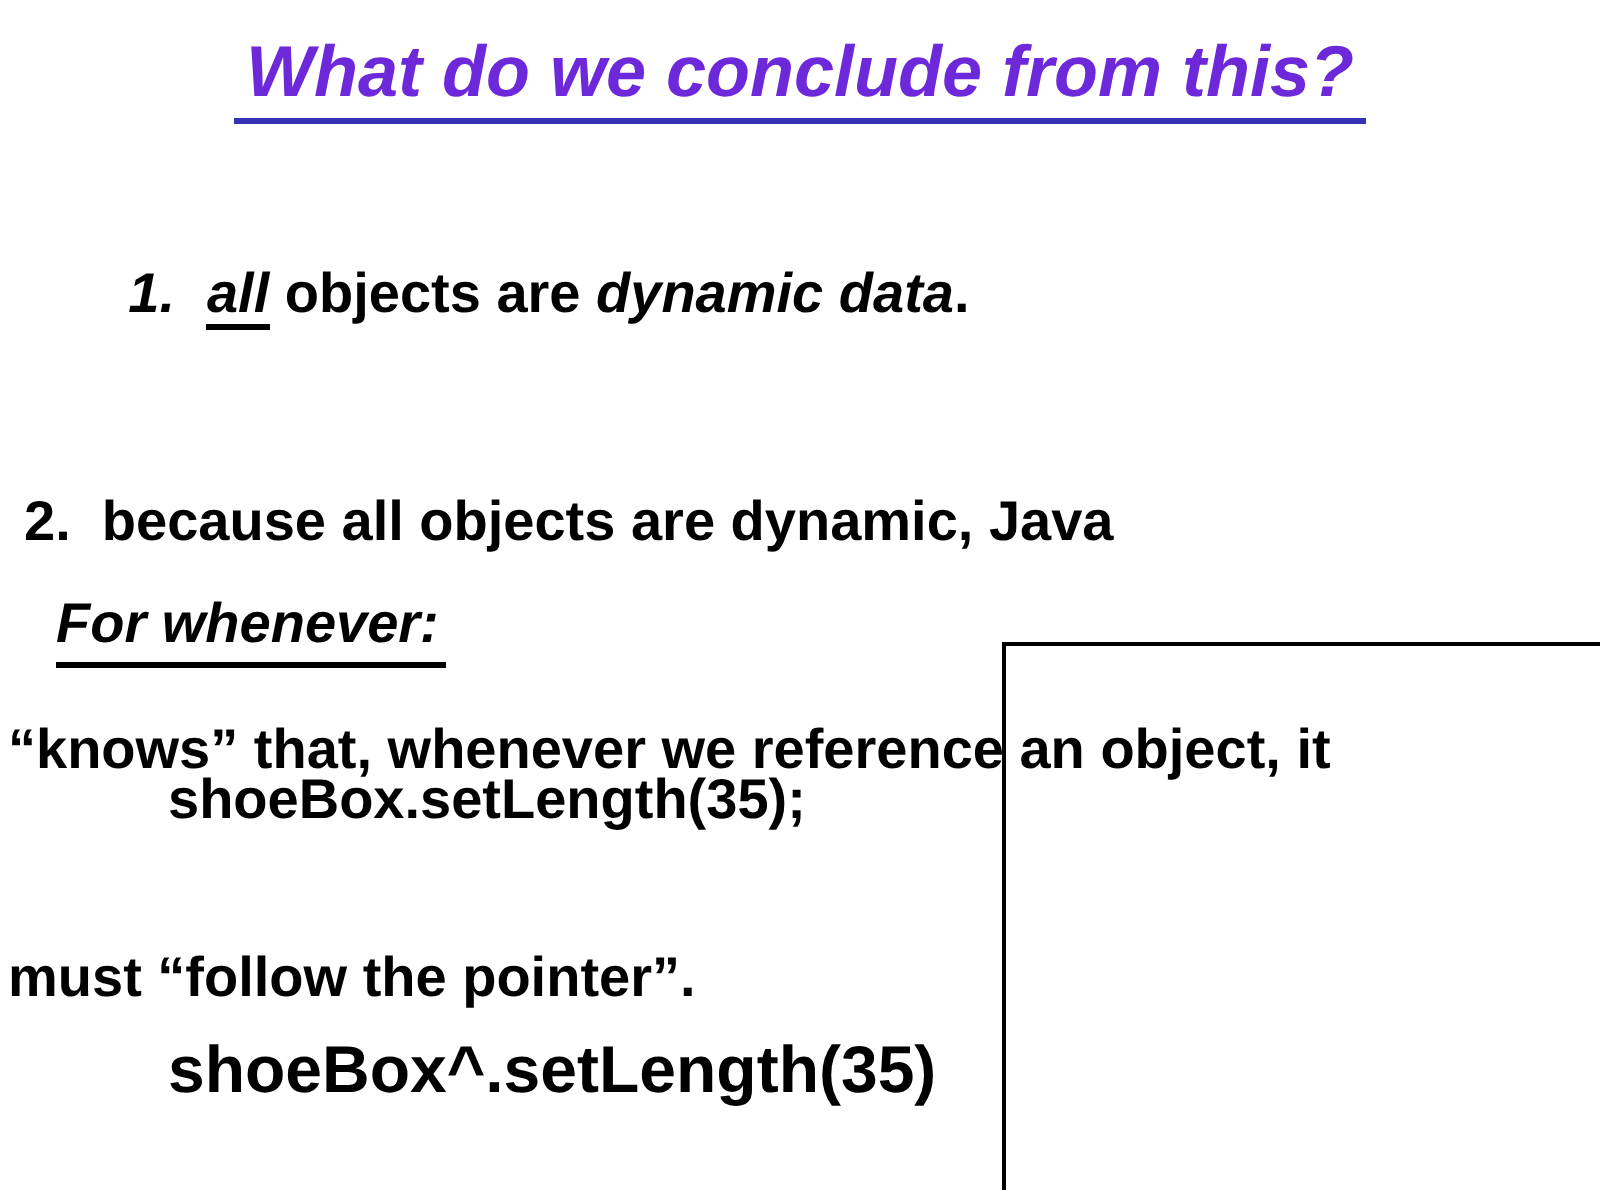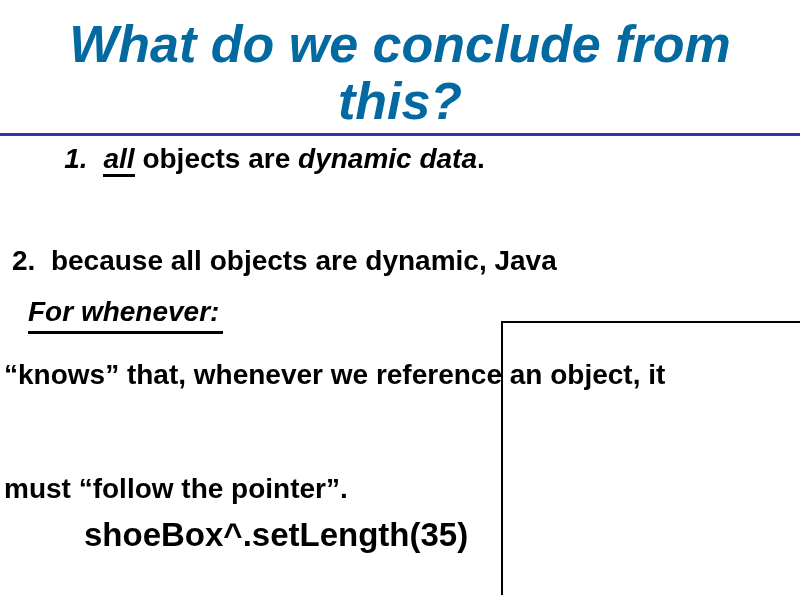--- a/index.html
+++ b/index.html
@@ -17,33 +17,33 @@
   
   .title-wrap {
     position: absolute;
     top: 16px;
     left: 0;
     width: 800px;
     text-align: center;
   }
   .title-text {
     display: inline-block;
-    font-size: 52px;
+    font-size: 36px;
     font-style: italic;
-    color: #0369a1;
+    color: #6d28d9;
     line-height: 1.1;
     border-bottom: 3px solid #3333B3;
     padding: 0 6px 3px 6px;
   }
 
   
   .item1 {
     position: absolute;
     left: 33px;
-    top: 108px;
+    top: 96px;
     font-size: 28px;
     line-height: 1.2;
     white-space: pre;
   }
   .item1 .num { font-style: italic; margin-right: 16px; }
   .item1 .all {
     font-style: italic;
     display: inline-block;
     line-height: 1.05;
     border-bottom: 3px solid #000000;
@@ -137,19 +137,20 @@
     <div class="line1">2.  because all objects are dynamic, Java</div>
     <div class="line2">“knows” that, whenever we reference an object, it</div>
     <div class="line3">must “follow the pointer”.</div>
   </div>
 
   <div class="heading-example">
     <span class="underline">For whenever:</span>
   </div>
 
 
+  <div class="java-code">shoeBox.setLength(35);</div>
 
 
   <div class="pseudo-code">shoeBox^.setLength(35)</div>
 
   <div class="pointer-box"></div>
 
 </div>
 
 </body></html>

